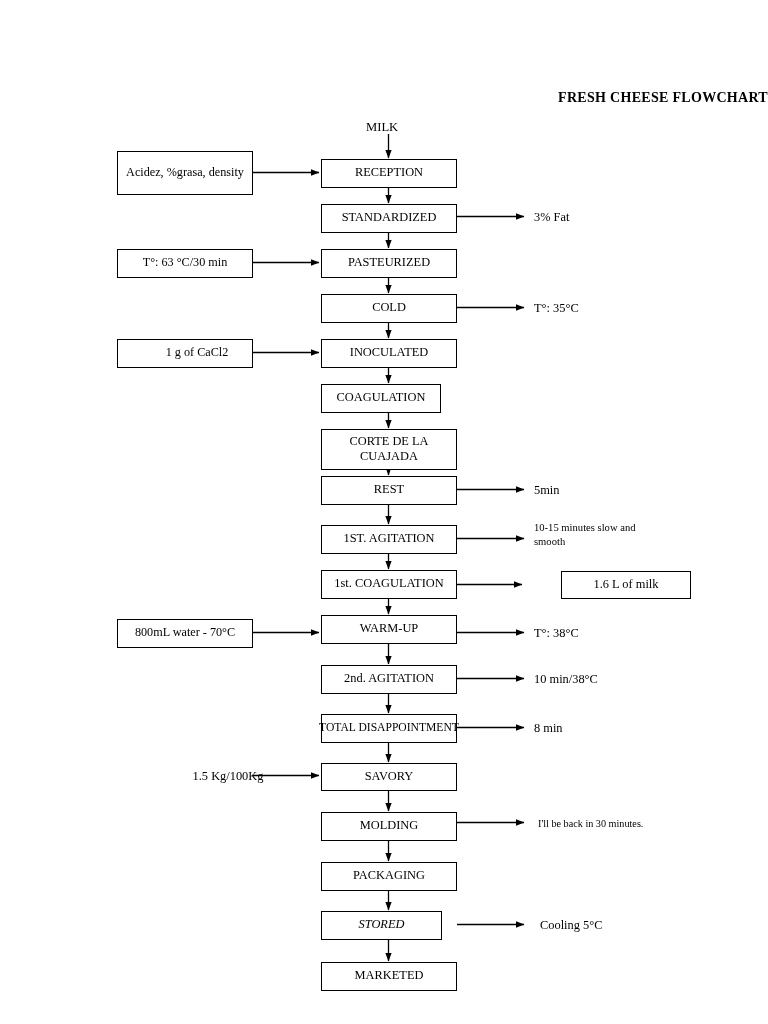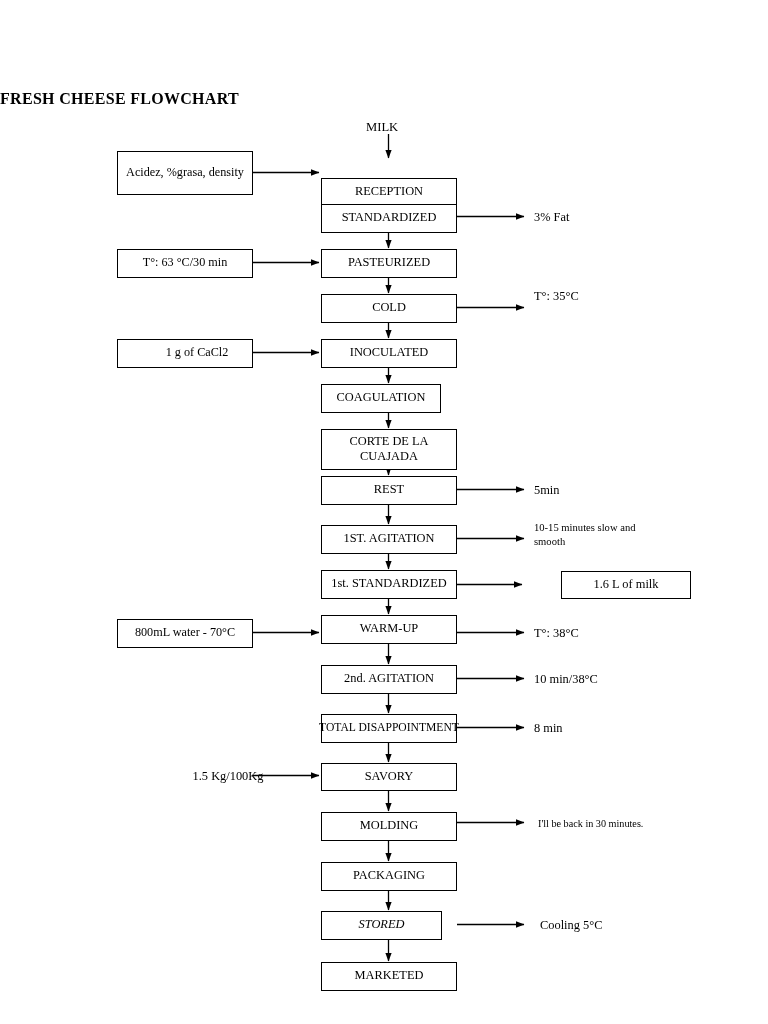--- a/index.html
+++ b/index.html
@@ -22,22 +22,22 @@
     width: 768px;
     height: 1024px;
   }
 
   
   .chart-title {
     position: absolute;
     left: 0;
     top: 90px;
     width: 768px;
-    text-align: left;
-    font-size: 16px;
+    text-align: right;
+    font-size: 14px;
     font-weight: bold;
     letter-spacing: 0.3px;
   }
 
   
   .node {
     position: absolute;
     box-sizing: border-box;
     border: 1.3px solid #000;
     background: #fff;
@@ -146,39 +146,39 @@
     <line x1="457" y1="727.5" x2="524" y2="727.5"></line>
     <line x1="457" y1="822.5" x2="524" y2="822.5"></line>
     <line x1="457" y1="924.5" x2="524" y2="924.5"></line>
   </g>
 </svg>
 
 <div class="chart-title">FRESH CHEESE FLOWCHART</div>
 
 <div class="milk-label" style="left:366px; top:120px;">MILK</div>
 
-<div class="node" style="left:321px; top:158.5px; width:136px; height:29px;margin-top:19px;">RECEPTION</div>
+<div class="node" style="left:321px; top:158.5px; width:136px; height:29px;">RECEPTION</div>
 
 <div class="node" style="left:321px; top:203.5px; width:136px; height:29px;">STANDARDIZED</div>
 
 <div class="node" style="left:321px; top:248.5px; width:136px; height:29px;">PASTEURIZED</div>
 
 <div class="node" style="left:321px; top:293.5px; width:136px; height:29px;">COLD</div>
 
 <div class="node" style="left:321px; top:338.5px; width:136px; height:29px;">INOCULATED</div>
 
 <div class="node" style="left:321px; top:383.5px; width:120px; height:29px;">COAGULATION</div>
 
 <div class="node wrap" style="left:321px; top:428.5px; width:136px; height:41px;">CORTE DE LA CUAJADA</div>
 
 <div class="node" style="left:321px; top:475.5px; width:136px; height:29px;">REST</div>
 
 <div class="node" style="left:321px; top:524.5px; width:136px; height:29px;">1ST. AGITATION</div>
 
-<div class="node" style="left:321px; top:569.5px; width:136px; height:29px;">1st. STANDARDIZED</div>
+<div class="node" style="left:321px; top:569.5px; width:136px; height:29px;">1st. COAGULATION</div>
 
 <div class="node" style="left:321px; top:614.5px; width:136px; height:29px;">WARM-UP</div>
 
 <div class="node" style="left:321px; top:664.5px; width:136px; height:29px;">2nd. AGITATION</div>
 
 <div class="node" style="left:321px; top:713.5px; width:136px; height:29px; font-size:11.6px; overflow:visible;">TOTAL DISAPPOINTMENT</div>
 
 <div class="node" style="left:321px; top:762.5px; width:136px; height:28px;">SAVORY</div>
 
 <div class="node" style="left:321px; top:811.5px; width:136px; height:29px;">MOLDING</div>
@@ -194,21 +194,21 @@
 <div class="inbox" style="left:117px; top:248.5px; width:136px; height:29px;">T°: 63 °C/30 min</div>
 
 <div class="inbox" style="left:117px; top:338.5px; width:136px; height:29px;padding-left:24px;">1 g of CaCl2</div>
 
 <div class="inbox" style="left:117px; top:618.5px; width:136px; height:29px;">800mL water - 70°C</div>
 
 <div class="note" style="left:158px; top:768px; width:140px; text-align:center;">1.5 Kg/100Kg</div>
 
 <div class="note" style="left:534px; top:209px;">3% Fat</div>
 
-<div class="note" style="left:534px; top:288px;">T°: 35°C</div>
+<div class="note" style="left:534px; top:300px;">T°: 35°C</div>
 
 <div class="note" style="left:534px; top:482px;">5min</div>
 
 <div class="note mid" style="left:534px; top:521px; width:150px; text-align:left;">10-15 minutes slow and
 smooth</div>
 
 <div class="outbox" style="left:544px; top:570.5px; width:130px; height:28px;margin-left:17px;">1.6 L of milk</div>
 
 <div class="note" style="left:534px; top:625px;">T°: 38°C</div>
 

